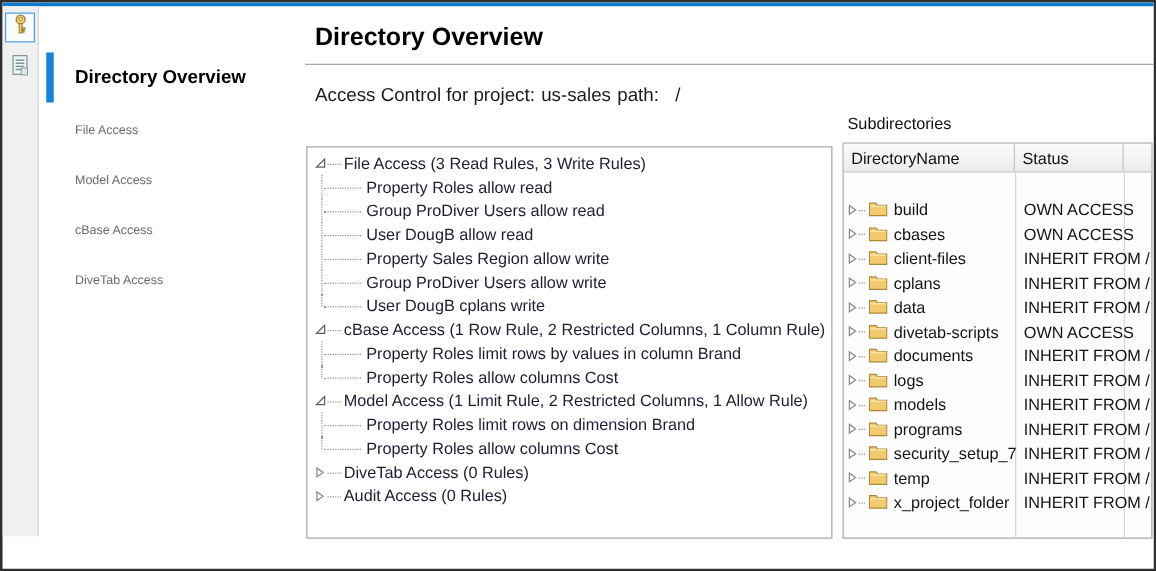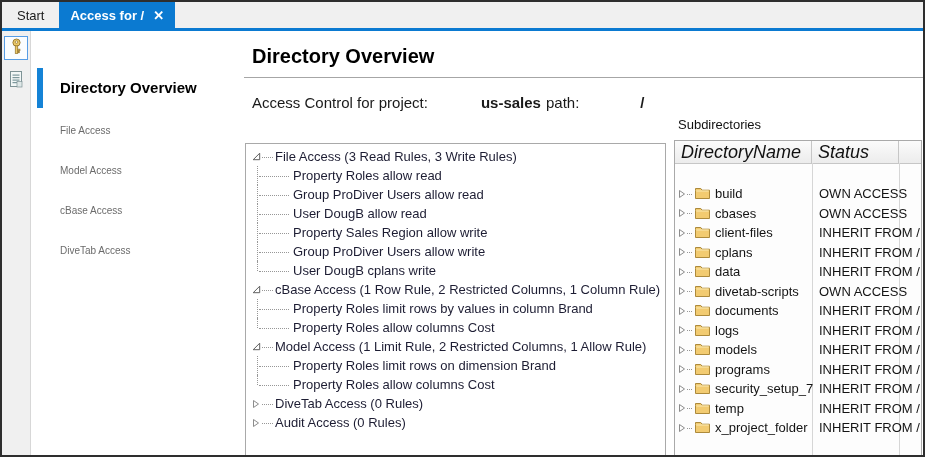--- a/index.html
+++ b/index.html
@@ -21,64 +21,55 @@
 
   .nav{width:213px;padding-top:45px;box-sizing:border-box;}
   .nav-item{position:relative;height:18px;line-height:18px;margin-bottom:22px;padding-left:29px;font-size:10px;color:#6b6b6b;cursor:pointer;white-space:nowrap;}
   .nav-item.selected{height:24px;line-height:24px;font-size:15px;font-weight:bold;color:#000;}
   .nav-item.selected::before{content:"";position:absolute;left:6px;top:-8px;bottom:-8px;width:6px;background:#1583d6;}
 
   .main{flex:1;position:relative;}
   .main-title{margin:14px 0 0 8px;font-size:20px;font-weight:bold;color:#000;}
   .title-rule{height:1px;background:#a6a6a6;margin-top:9px;}
   .subtitle{margin:16px 0 0 8px;font-size:15px;color:#1a1a1a;}
-  .subtitle b{font-weight:bold;margin-left:48px;}
+  .subtitle b{font-weight:normal;}
   .subtitle .seg{margin-right:5px;}
   .subtitle .seg.tight{margin-right:13px;}
 
   
   .tree-panel{position:absolute;left:1px;top:112px;width:421px;bottom:-2px;border:1px solid #a9a9a9;background:#fff;box-sizing:border-box;padding:3px 0 0 3px;overflow:hidden;}
   .tree-row{display:flex;align-items:center;height:19px;font-size:13px;color:#1d1d33;white-space:nowrap;cursor:default;}
   .tree-row .glyph{width:9px;height:9px;margin-left:3px;flex:0 0 auto;display:flex;cursor:pointer;}
   .tree-row .hdots{width:11px;border-top:1px dotted #979797;margin:1px 2px 0 1px;flex:0 0 auto;}
   .tree-row .vline{width:0;align-self:stretch;border-left:1px dotted #979797;margin-left:8px;flex:0 0 auto;}
   .tree-row.last .vline{align-self:flex-start;height:10px;}
   .tree-row .hdots.child{width:30px;margin-right:4px;}
   .tree-row .lbl{flex:0 0 auto;text-align:right;}
 
   
   .subdir-label{position:absolute;left:434px;top:86px;font-size:13px;color:#111;}
   .dir-table{position:absolute;left:430px;top:109px;width:248px;bottom:-2px;border:1px solid #a9a9a9;background:#fdfdfd;box-sizing:border-box;}
-  .dir-head{display:flex;height:22px;background:linear-gradient(#fbfbfb,#ececec);border-bottom:1px solid #c6c6c6;font-size:18px;color:#111;font-style:italic;}
+  .dir-head{display:flex;height:22px;background:linear-gradient(#fbfbfb,#ececec);border-bottom:1px solid #c6c6c6;font-size:13px;color:#111;}
   .dir-head .hc{display:flex;align-items:center;padding-left:6px;box-sizing:border-box;border-right:1px solid #c6c6c6;}
   .hc.c1{width:137px;}.hc.c2{width:87px;}.hc.c3{flex:1;border-right:none;}
   .col-line{position:absolute;top:22px;bottom:0;width:1px;background:#d6d6d6;}
   .col-line.l1{left:137px;}.col-line.l2{left:224px;}
   .dir-row{display:flex;align-items:center;height:19.5px;font-size:13px;color:#141414;cursor:default;}
   .dir-row .twisty{margin-left:3px;display:flex;flex:0 0 auto;cursor:pointer;}
   .dir-row .rowdots{width:5px;border-top:1px dotted #979797;margin:1px 1px 0 1px;flex:0 0 auto;}
   .dir-row .folder{margin:0 5px 0 2px;display:flex;flex:0 0 auto;}
   .dir-row .dname{flex:0 0 auto;}
   .dir-row .dstatus{position:absolute;left:144px;white-space:nowrap;text-align:center;}
   .dir-rows{position:relative;padding-top:20px;}
 </style>
 </head>
 <body>
 
 <div class="window">
 
-  <div class="tabbar">
-    <div class="tab">
-      <span>Start</span>
-    </div>
-    <div class="tab active">
-      <span>Access for /</span>
-      <span class="tab-close">✕</span>
-    </div>
-  </div>
   <div class="accent-line"></div>
 
   <div class="body">
 
     <div class="iconstrip">
       <div class="tool-btn selected">
         <span>
           <svg width="17" height="17" viewBox="0 0 17 17">
             <circle cx="8.5" cy="4.6" r="3.6" fill="#ecca68" stroke="#9c7d35"></circle>
             <circle cx="8.5" cy="4.1" r="1.3" fill="#fdf6e0" stroke="#9c7d35" stroke-width="0.8"></circle>

